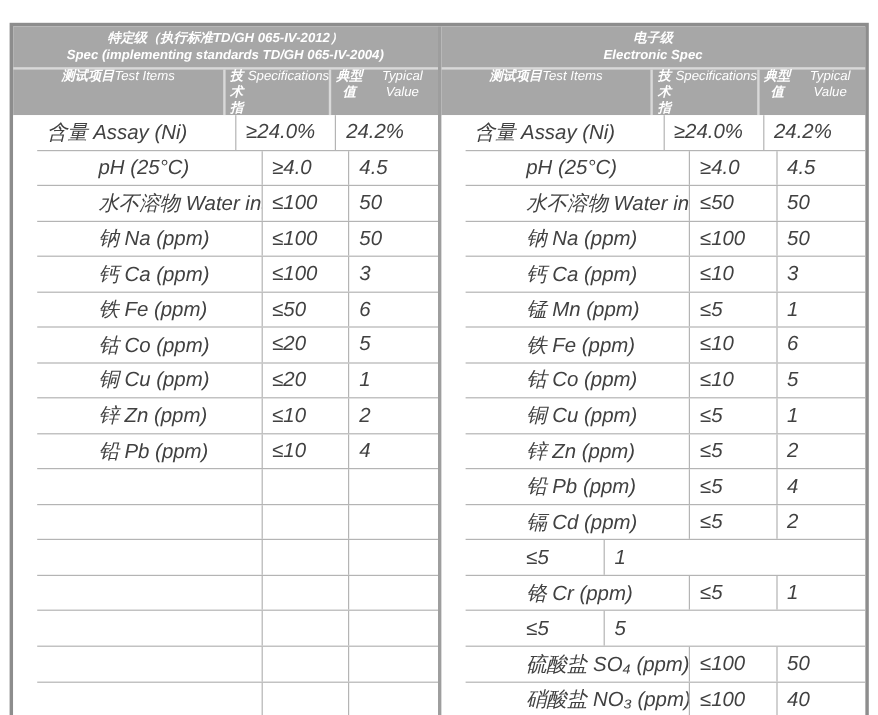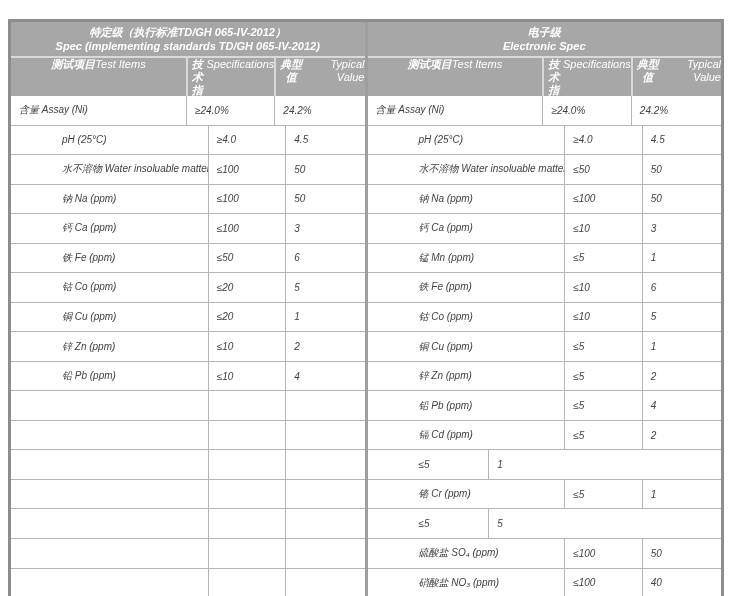--- a/index.html
+++ b/index.html
@@ -62,36 +62,37 @@
   }
   .subhead .hcol{
     display:flex;
     justify-content:center;
     font-size:11px;
     line-height:13px;
     min-width:0;
   }
   .subhead .hcol + .hcol{border-left:2px solid var(--header-divider);}
   .zh{font-weight:bold;}
-  .en{font-weight:normal;text-align:right;}
+  .en{font-weight:normal;}
   .col-item{width:49.5%;}
   .col-spec{width:25%;}
   .col-typ{width:25.5%;}
   .tbody{
     flex:1 1 auto;
     display:flex;
     flex-direction:column;
     background:var(--cell-bg);
   }
   .row{
     flex:1 1 0;
     display:flex;
     color:var(--body-text);
-    font-size:10px;
+    font-size:17px;
     min-height:0;
+    margin-left:20px;
   }
   .row + .row{border-top:1px solid var(--grid);padding-left:43px;}
   .cell{
     display:flex;
     align-items:center;
     padding-left:8px;
     overflow:hidden;
     white-space:nowrap;
     min-width:0;
   }
@@ -99,21 +100,21 @@
 </style>
 </head>
 <body>
 
 <div class="sheet">
 
   <section class="grade-table">
     <div class="thead">
       <div class="title-row">
         <div>特定级（执行标准TD/GH 065-IV-2012）</div>
-        <div>Spec (implementing standards TD/GH 065-IV-2012)</div>
+        <div>Spec (implementing standards TD/GH 065-IV-2004)</div>
       </div>
       <div class="subhead">
         <div class="hcol col-item">
           <span class="zh">测试项目</span>
           <span class="en">Test Items</span>
         </div>
         <div class="hcol col-spec">
           <span class="zh">技术指标</span>
           <span class="en">Specifications</span>
         </div>

